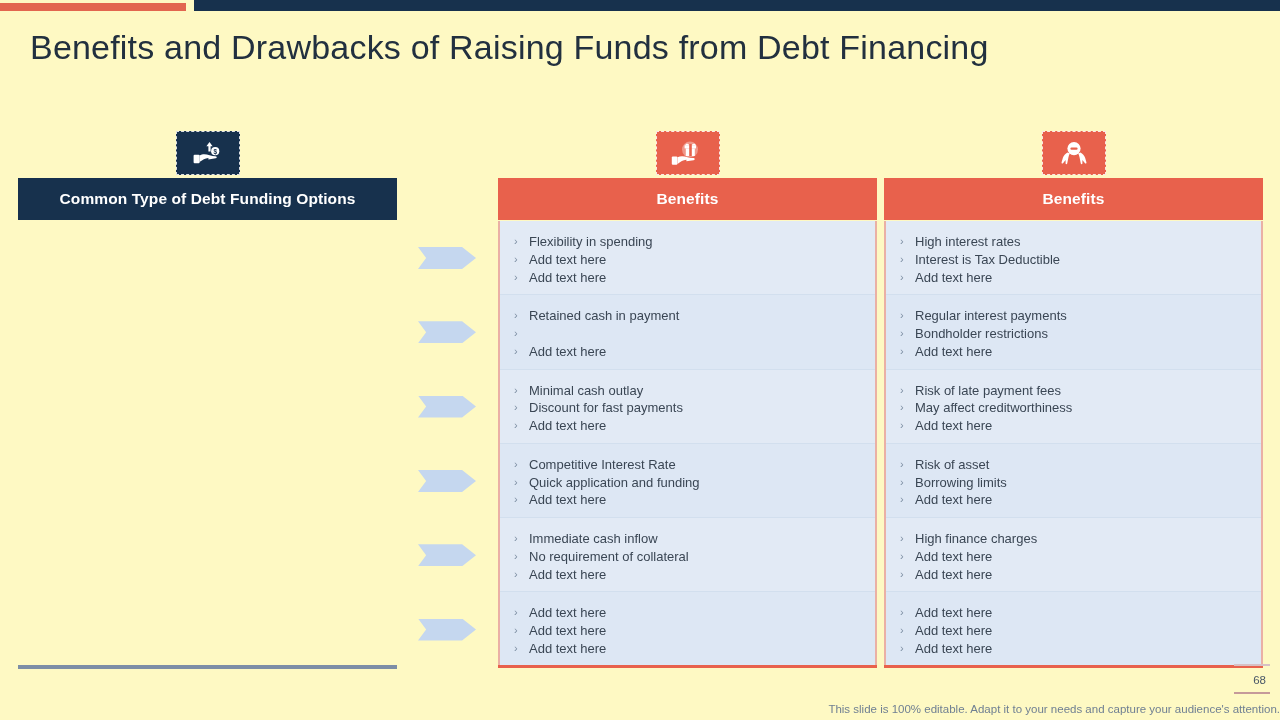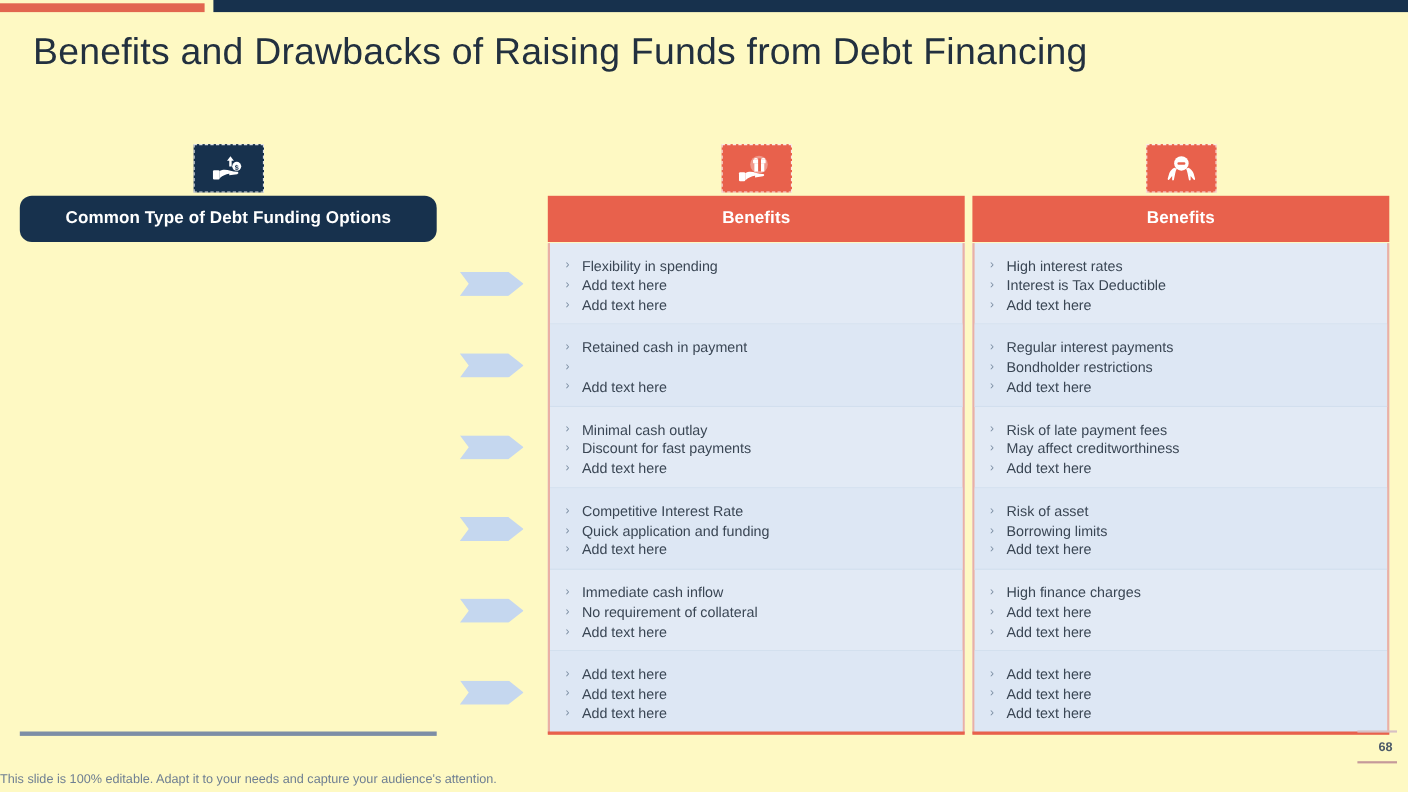--- a/index.html
+++ b/index.html
@@ -36,21 +36,21 @@
   .icon-badge.navy { background: #17314d; }
   .icon-badge.red  { background: #e8614c; }
   .icon-badge svg { display: block; }
 
   
   .col-head {
     position: absolute; height: 42px;
     display: flex; align-items: center; justify-content: center;
     color: #ffffff; font-size: 15.5px; font-weight: bold; letter-spacing: .1px;
   }
-  .col-head.navy { background: #17314d; border-radius: 11px; }
+  .col-head.navy { background: #17314d; }
   .col-head.red  { background: #e8614c; }
 
   
   .opt-table {
     position: absolute; left: 18px; top: 221px;
     width: 379px; height: 446px;
     border-left: 1px solid #c9d6e8;
     border-right: 1px solid #c9d6e8;
     background: #e2eaf5;
   }
@@ -94,25 +94,25 @@
     display: flex; align-items: flex-start;
     font-size: 13px; color: #3a4654; line-height: 17.8px;
   }
   .bullet .chevglyph {
     width: 15px; flex: 0 0 15px; color: #7d8fa3; font-size: 11px; line-height: 17.8px;
   }
 
   
   .footnote {
     position: absolute; left: 0; top: 703px; width: 1280px;
-    text-align: left; font-size: 11.5px; color: #6f7f92;
+    text-align: right; font-size: 11.5px; color: #6f7f92;
   }
   .pagenum {
     position: absolute; right: 14px; top: 674px;
-    font-size: 11.5px; color: #4a5868; font-weight: bold;
+    font-size: 11.5px; color: #4a5868;
   }
   .pagenum-rule {
     position: absolute; right: 10px; top: 692px; width: 36px; height: 2px; background: #c59a9a;
   }
   .pagenum-rule.top { top: 664px; background: #d7c0c4; }
 </style>
 </head>
 <body>
 
 <div class="slide">

